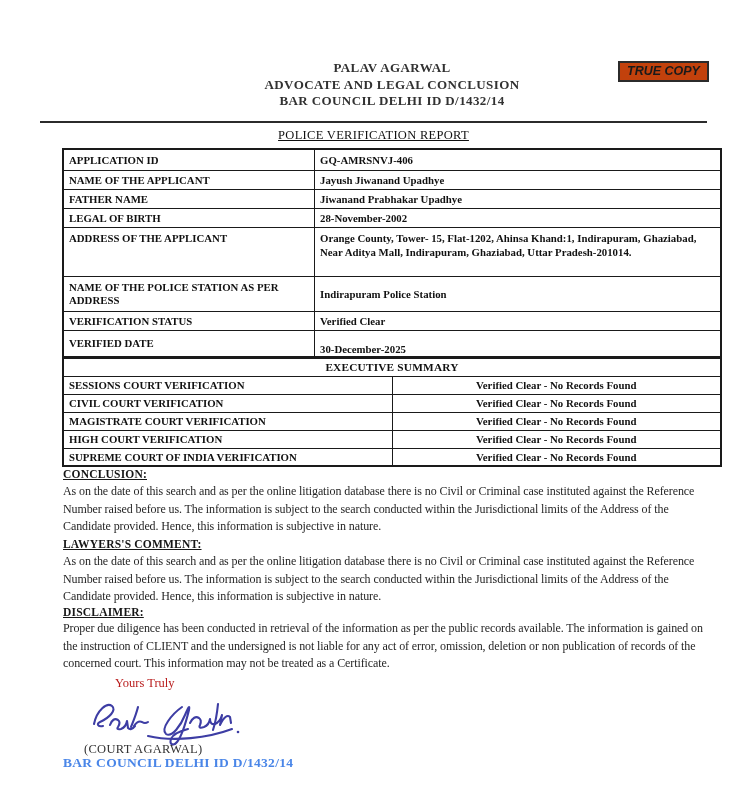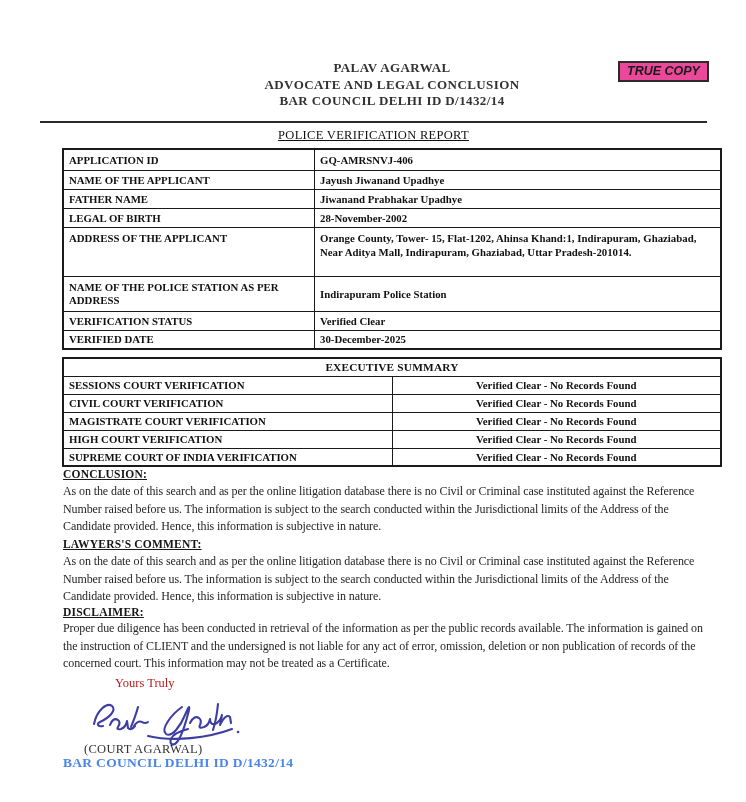--- a/index.html
+++ b/index.html
@@ -18,21 +18,21 @@
     font-weight:bold;color:#323232;
     font-size:13px;line-height:16.5px;letter-spacing:.4px;
   }
   .stamp{
     position:absolute;left:618px;top:61px;
     border:2px solid #2b2b2b;
     padding:1px 7px 2px 7px;
     font-family:"Liberation Sans", sans-serif;
     font-style:italic;font-weight:bold;
     font-size:12.5px;color:#1a1a1a;
-    background:#ec4899;
+    background:#c2410c;
   }
   .rule{
     position:absolute;left:40px;top:121px;width:667px;height:2px;
     background:#2b2b2b;
   }
   .doc-title{
     position:absolute;left:40px;top:128px;width:667px;
     text-align:center;font-weight:normal;font-size:12.5px;
     letter-spacing:.3px;text-decoration:underline;color:#111;
   }
@@ -45,21 +45,21 @@
   .tbl td{border:1px solid #1a1a1a;padding:1px 5px;vertical-align:middle;}
   .tbl{border:2px solid #1a1a1a;}
   #applicant-table{top:148px;}
   #applicant-table .c1{width:240px;}
   .r-std{height:19px;}
   .r-first{height:21px;}
   .r-addr{height:49px;}
   .r-addr td{vertical-align:top;padding-top:3px;line-height:14px;}
   .r-police{height:35px;}
   .r-police .c1{line-height:13px;}
-  .r-date .c2{vertical-align:top;padding-top:2px;}
+  .r-date .c2{vertical-align:top;padding-top:12px;}
   #summary-table{top:357px;}
   #summary-table .c1{width:240px;}
   #summary-table td.center{text-align:center;}
   #summary-table .hdr{height:18px;text-align:center;font-size:11.3px;letter-spacing:.2px;margin-left:31px;}
   #summary-table .r-sum{height:18px;}
   
   .sec-head{
     position:absolute;left:63px;
     font-weight:bold;font-size:11.5px;letter-spacing:.2px;
     text-decoration:underline;color:#161616;

